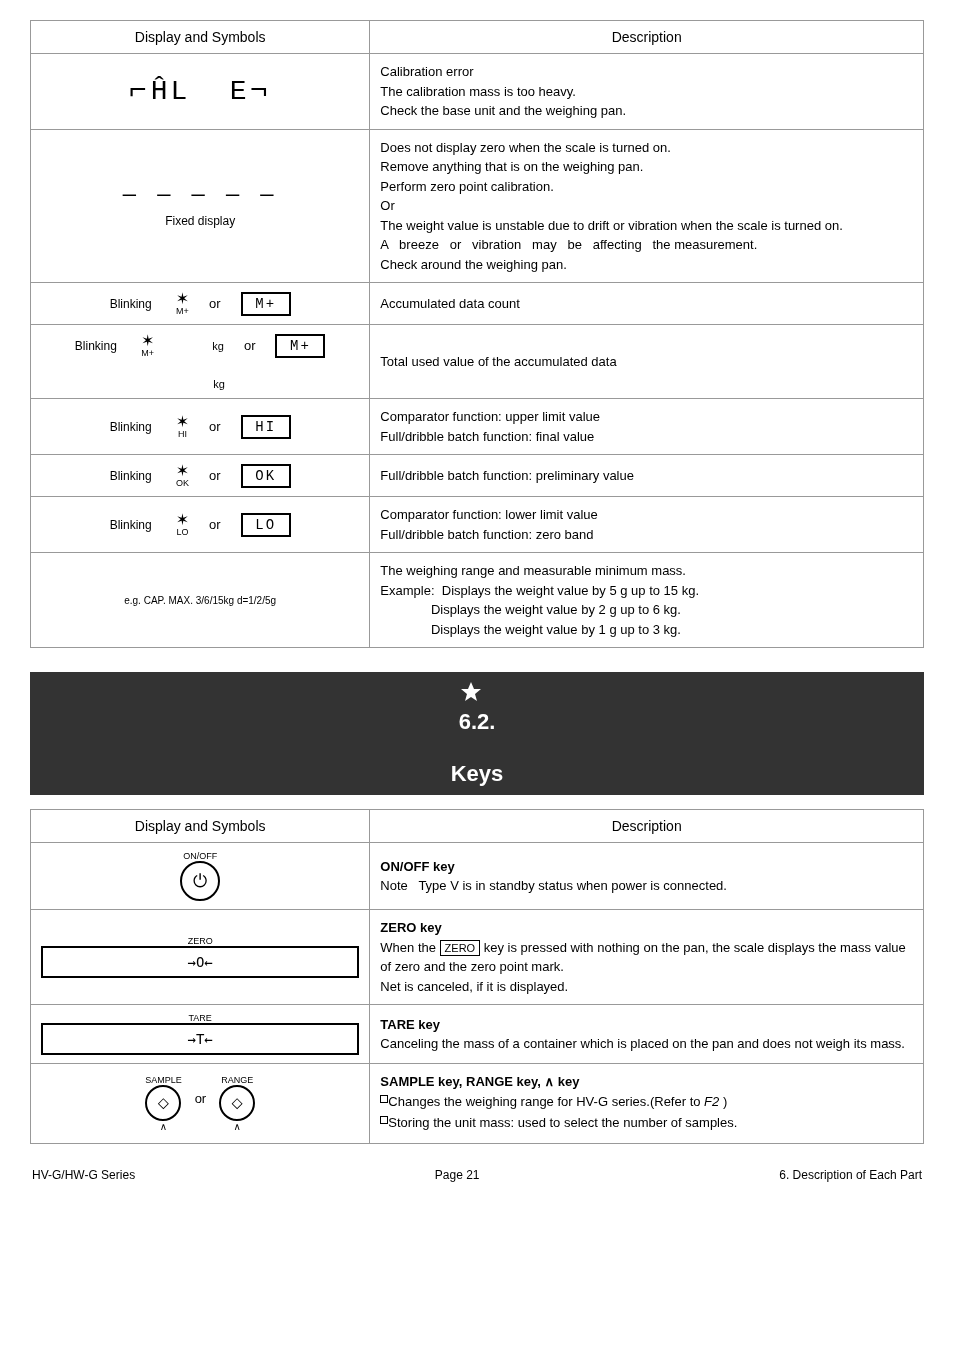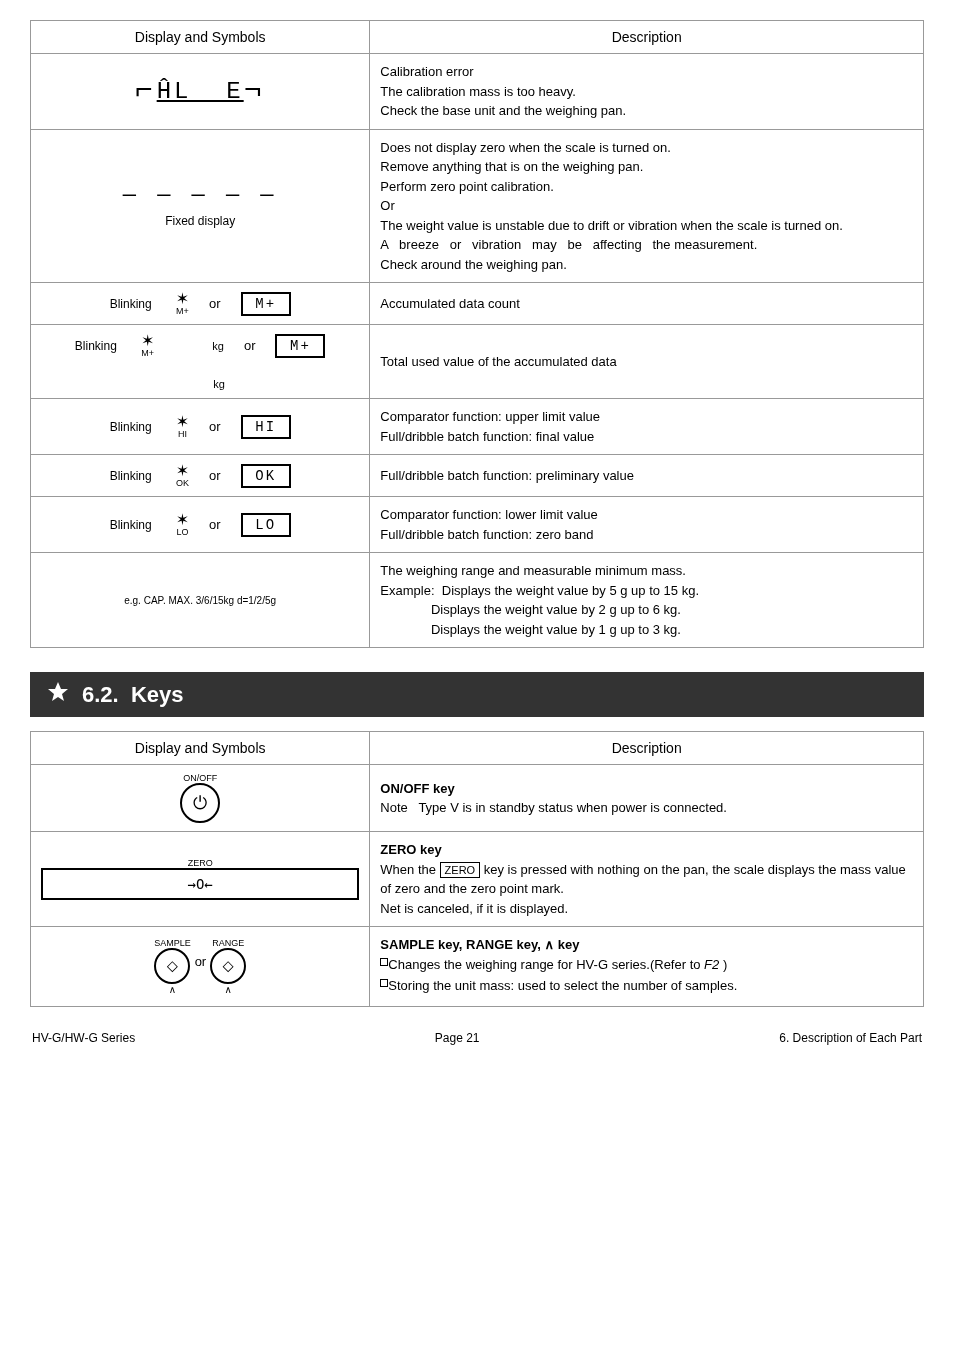--- a/index.html
+++ b/index.html
@@ -44,20 +44,21 @@
     
     .section-header {
       background: #333;
       color: #fff;
       display: flex;
       align-items: center;
       padding: 8px 16px;
       margin-bottom: 14px;
       font-size: 22px;
       font-weight: bold;
+      flex-direction: column;
     }
     .section-header .icon {
       margin-right: 12px;
       font-size: 20px;
     }
     .display-box-sm {
       display: inline-block;
       border: 2px solid #000;
       padding: 2px 6px;
       font-size: 14px;
@@ -154,23 +155,22 @@
       font-size: 30px;
       line-height: 1;
     }
     .cal-bracket-right {
       font-size: 30px;
       line-height: 1;
     }
     .seg-display {
       
       font-family: 'Courier New', monospace;
-      font-size: 24px;
+      font-size: 28px;
       letter-spacing: 3px;
-      text-decoration: underline;
     }
   </style>
 </head>
 <body>
 
 <table class="main-table">
   <thead>
     <tr>
       <th class="col-display">Display and Symbols</th>
       <th class="col-desc">Description</th>
@@ -372,24 +372,40 @@
       </td>
       <td class="col-desc">
         <div class="desc-text">
           <strong>ZERO key</strong><br>
           When the <span style="border:1px solid #000; padding:1px 4px; font-size:11px;">ZERO</span> key is pressed with nothing on the pan, the scale displays the mass value of zero and the zero point mark.<br>
           Net is canceled, if it is displayed.
         </div>
       </td>
     </tr>
 
-
-    <tr>
-      <td class="col-display">
-        <div style="display:flex; align-items:center; justify-content:center; gap:4px; flex-wrap:wrap;">
+    <tr>
+      <td class="col-display">
+        <div>
+          <span style="font-size:9px; display:block; text-align:center;">TARE</span>
+          <div style="display:flex; align-items:center; justify-content:center; border:2px solid #000; padding:6px 10px; font-size:14px; font-family:monospace;">
+            →T←
+          </div>
+        </div>
+      </td>
+      <td class="col-desc">
+        <div class="desc-text">
+          <strong>TARE key</strong><br>
+          Canceling the mass of a container which is placed on the pan and does not weigh its mass.
+        </div>
+      </td>
+    </tr>
+
+    <tr>
+      <td class="col-display">
+        <div style="display:flex; align-items:center; justify-content:center; gap:13px; flex-wrap:wrap;">
           <div>
             <span style="font-size:9px; display:block; text-align:center;">SAMPLE</span>
             <div style="border:2px solid #000; border-radius:50%; width:36px; height:36px; text-align:center; line-height:32px; font-size:16px; display:inline-block;">⬦</div>
             <span style="font-size:10px; display:block; text-align:center;">∧</span>
           </div>
           <span style="margin-top:-10px;">or</span>
           <div>
             <span style="font-size:9px; display:block; ">RANGE</span>
             <div style="border:2px solid #000; border-radius:50%; width:36px; height:36px; text-align:center; line-height:32px; font-size:16px; display:inline-block;">⬦</div>
             <span style="font-size:10px; display:block; text-align:center;">∧</span>

